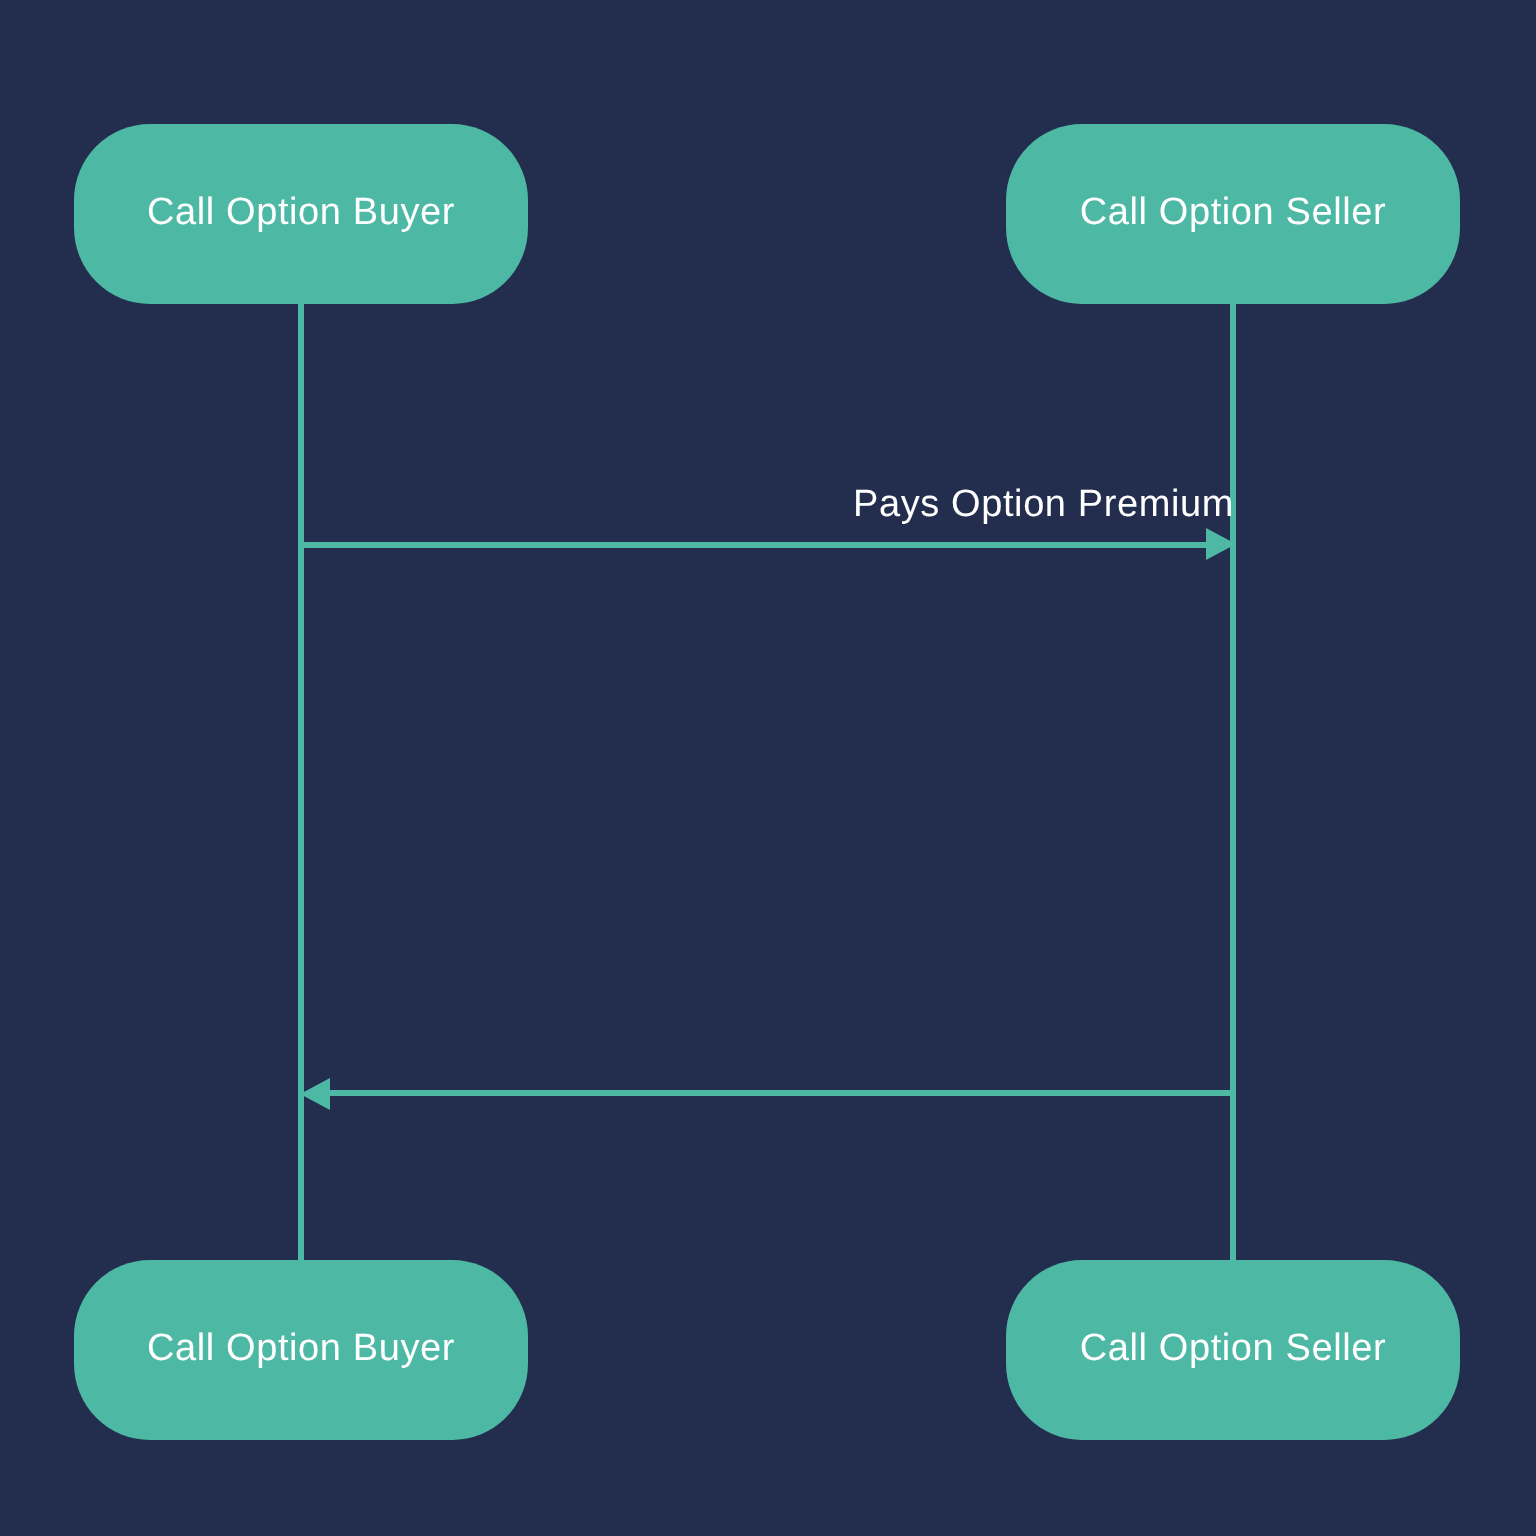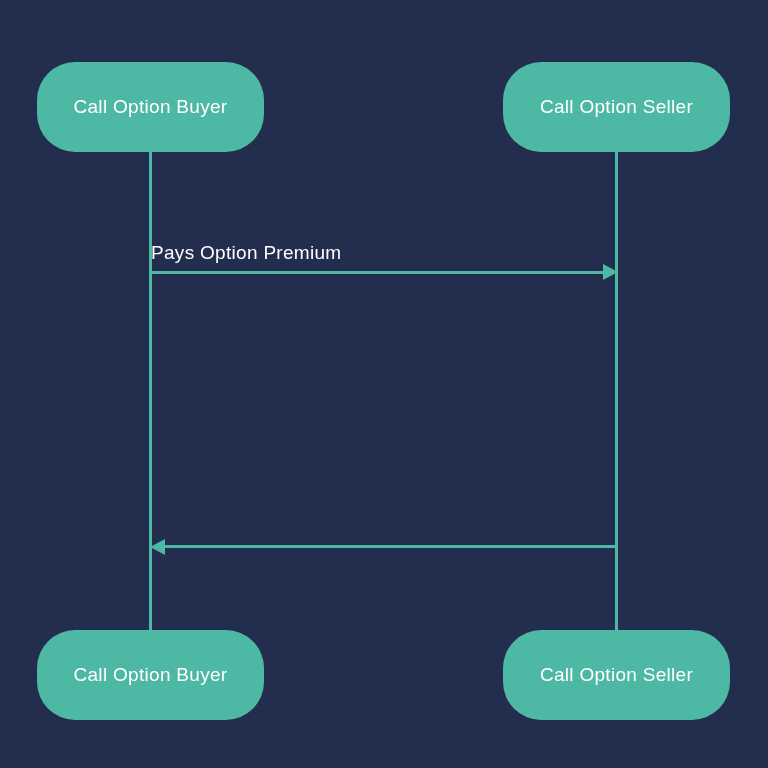--- a/index.html
+++ b/index.html
@@ -61,21 +61,21 @@
     border-left: 15px solid var(--accent, #4db8a4);
   }
   .arrowhead-left {
     left: 150px; top: 539px;
     border-right: 15px solid var(--accent, #4db8a4);
   }
 
   .arrow-label {
     position: absolute;
     left: 151px; width: 466px;
-    text-align: left;
+    text-align: right;
     color: var(--text, #ffffff);
     font-size: 19px;
     letter-spacing: 0.3px;
     z-index: 2;
   }
   .arrow-label-1 { top: 242px; }
   .arrow-label-2 { top: 516px; }
 </style>
 </head>
 <body>

